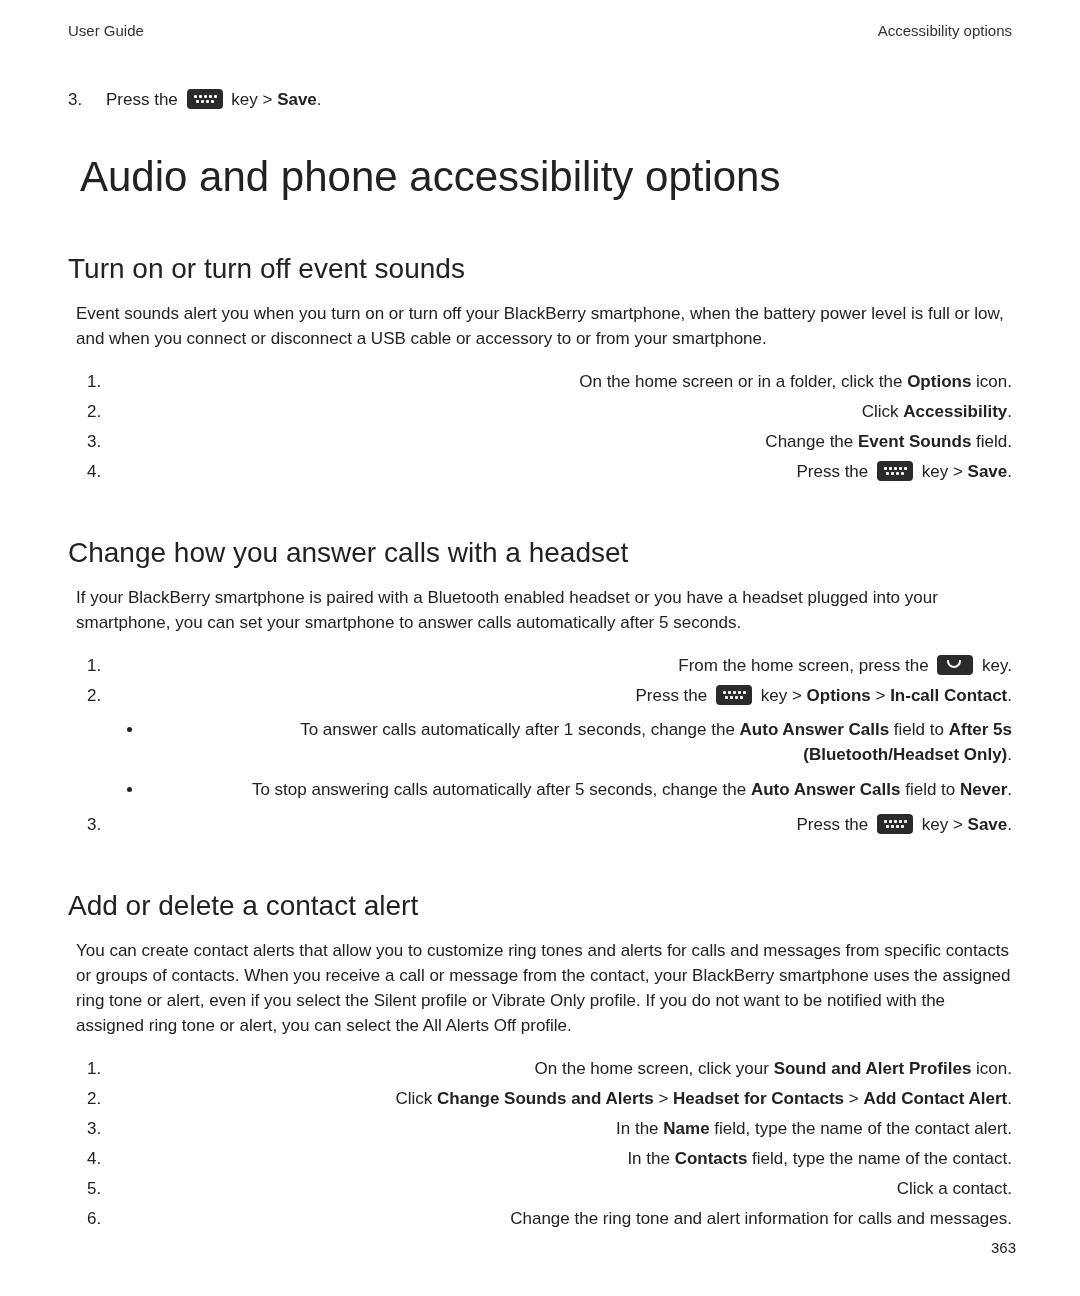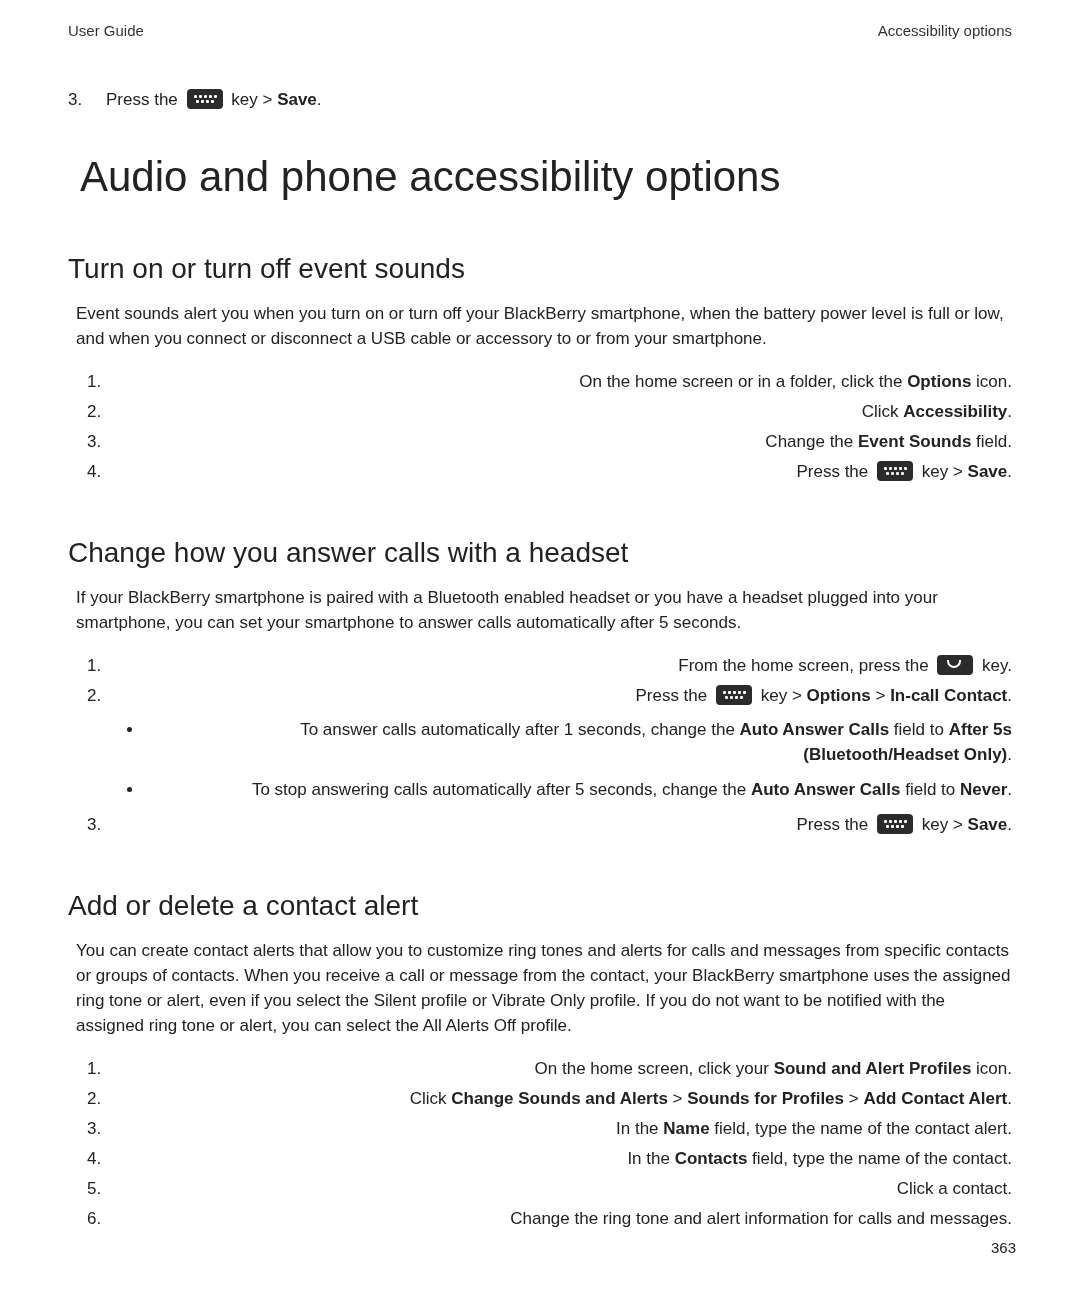--- a/index.html
+++ b/index.html
@@ -179,21 +179,21 @@
     </li>
   </ol>
 
   <h2>Add or delete a contact alert</h2>
   <p class="body">You can create contact alerts that allow you to customize ring tones and alerts for calls and messages from specific contacts or groups of contacts. When you receive a call or message from the contact, your BlackBerry smartphone uses the assigned ring tone or alert, even if you select the Silent profile or Vibrate Only profile. If you do not want to be notified with the assigned ring tone or alert, you can select the All Alerts Off profile.</p>
   <ol>
     <li>
       <span>On the home screen, click your </span><span class="b">Sound and Alert Profiles</span><span> icon.</span>
     </li>
     <li>
-      <span>Click </span><span class="b">Change Sounds and Alerts</span><span> &gt; </span><span class="b">Sounds for Profiles</span><span> &gt; </span><span class="b">Add Contact Alert</span><span>.</span>
+      <span>Click </span><span class="b">Change Sounds and Alerts</span><span> &gt; </span><span class="b">Headset for Contacts</span><span> &gt; </span><span class="b">Add Contact Alert</span><span>.</span>
     </li>
     <li>
       <span>In the </span><span class="b">Name</span><span> field, type the name of the contact alert.</span>
     </li>
     <li>
       <span>In the </span><span class="b">Contacts</span><span> field, type the name of the contact.</span>
     </li>
     <li>Click a contact.</li>
     <li>Change the ring tone and alert information for calls and messages.</li>
   </ol>

